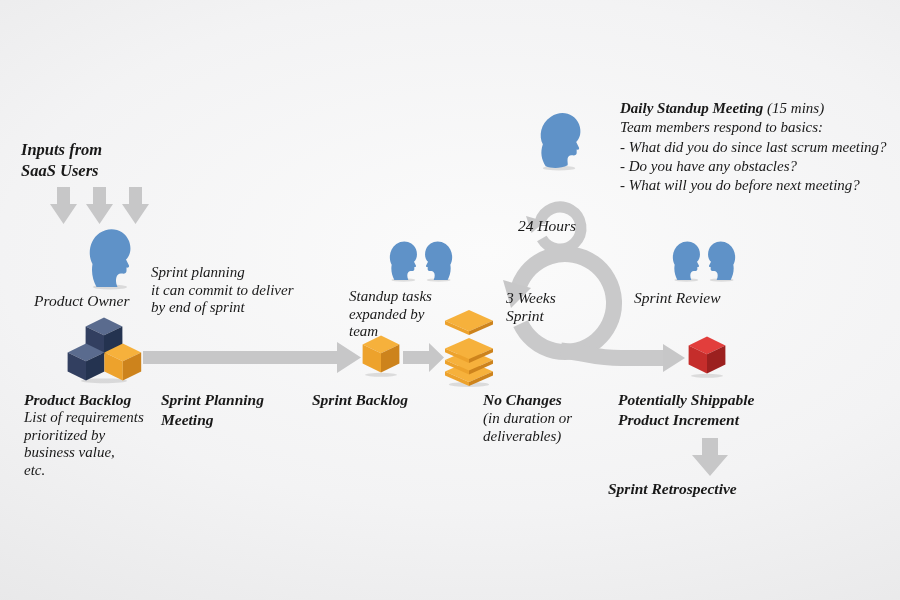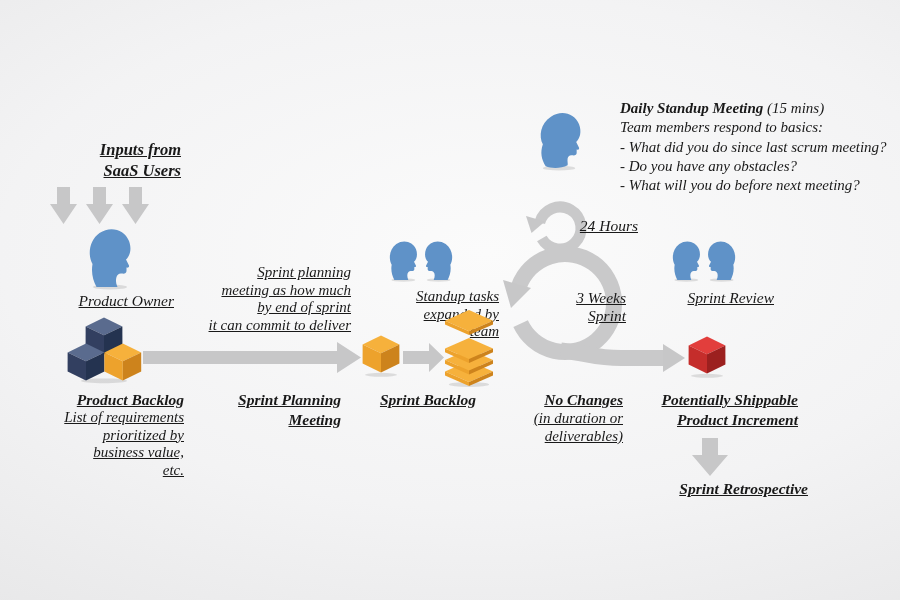--- a/index.html
+++ b/index.html
@@ -1,20 +1,20 @@
 <!DOCTYPE html>
 <html><head>
 <meta charset="utf-8">
 <style>
   html,body{margin:0;padding:0;background:#fff;}
   .stage{position:relative;width:900px;height:600px;overflow:hidden;
     background:radial-gradient(ellipse 120% 95% at 54% 42%, #fbfbfb 0%, #f3f3f4 45%, #e7e7e8 80%, #dcdcde 100%);
     font-family:"Liberation Serif","DejaVu Serif",serif;font-style:italic;color:#191919;}
   .abs{position:absolute;}
-  .ctr{text-align:right;text-decoration:underline;}
+  .ctr{text-align:left;}
   .ln{display:block;}
   .lbl{font-size:15.5px;line-height:18px;}
   .desc{font-size:15px;line-height:17.5px;}
   .bold{font-weight:bold;}
   .big{font-size:16.5px;line-height:21px;font-weight:bold;}
   .title{font-size:15.5px;line-height:20px;font-weight:bold;}
   .standup{font-size:15px;line-height:19.3px;white-space:nowrap;}
   svg{display:block;overflow:visible;}
   .cf-t{fill:var(--t);} .cf-l{fill:var(--l);} .cf-r{fill:var(--r);}
   .arrow{fill:#c7c7c8;}
@@ -73,23 +73,22 @@
   <div class="abs ctr title" style="left:24px;top:390px;width:160px">Product Backlog</div>
   <div class="abs ctr desc" style="left:24px;top:409px;width:160px">
     <span class="ln">List of requirements</span>
     <span class="ln">prioritized by</span>
     <span class="ln">business value,</span>
     <span class="ln">etc.</span>
   </div>
 
   <div class="abs ctr desc" style="left:151px;top:264px;width:200px">
     <span class="ln">Sprint planning</span>
-    <span class="ln">meeting as how much</span>
+    <span class="ln">it can commit to deliver</span>
     <span class="ln">by end of sprint</span>
-    <span class="ln">it can commit to deliver</span>
   </div>
   <svg class="abs" style="left:143px;top:342px" width="218" height="31" viewBox="0 0 218 31">
       <polygon class="arrow" points="0,9 194,9 194,0 218,15.5 194,31 194,22 0,22"></polygon>
     </svg>
   <div class="abs ctr title" style="left:161px;top:390px;width:180px">
     <span class="ln">Sprint Planning</span>
     <span class="ln">Meeting</span>
   </div>
 
   <svg class="abs" style="left:361px;top:334px" width="40" height="44" viewBox="0 0 100 110">

